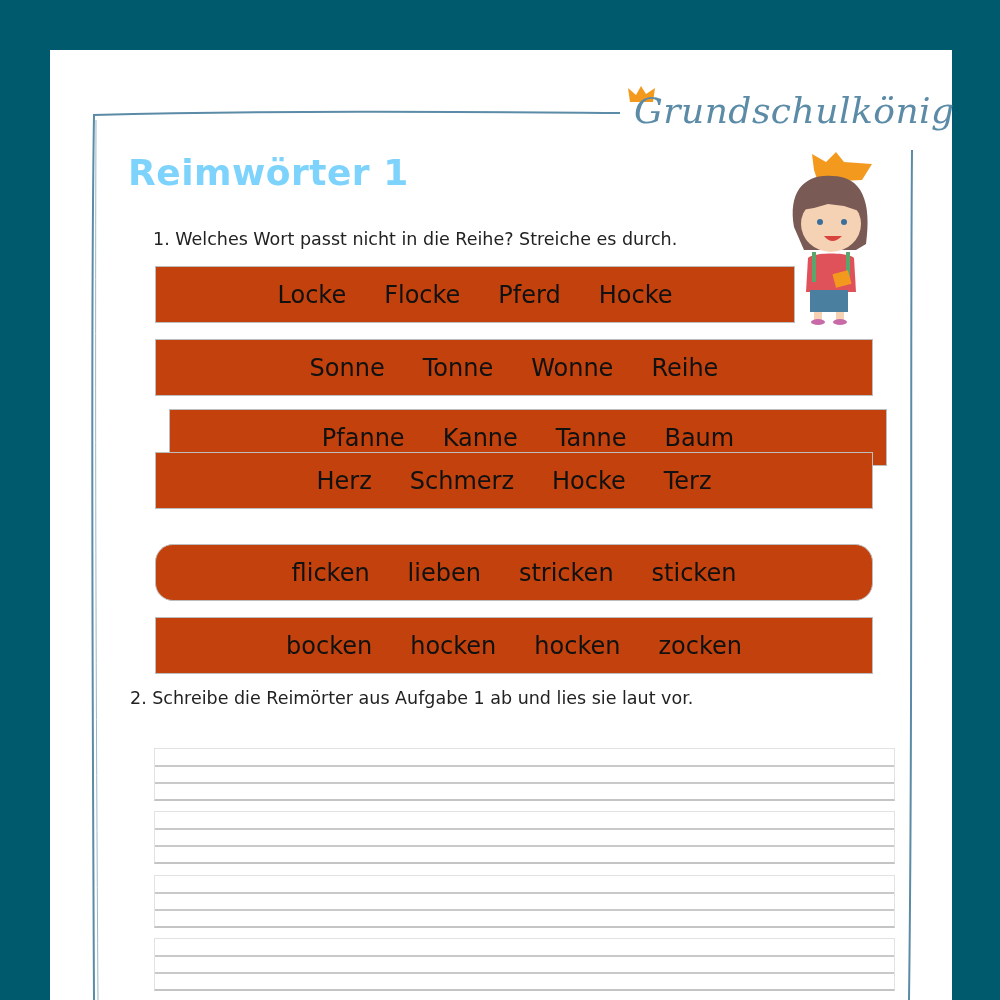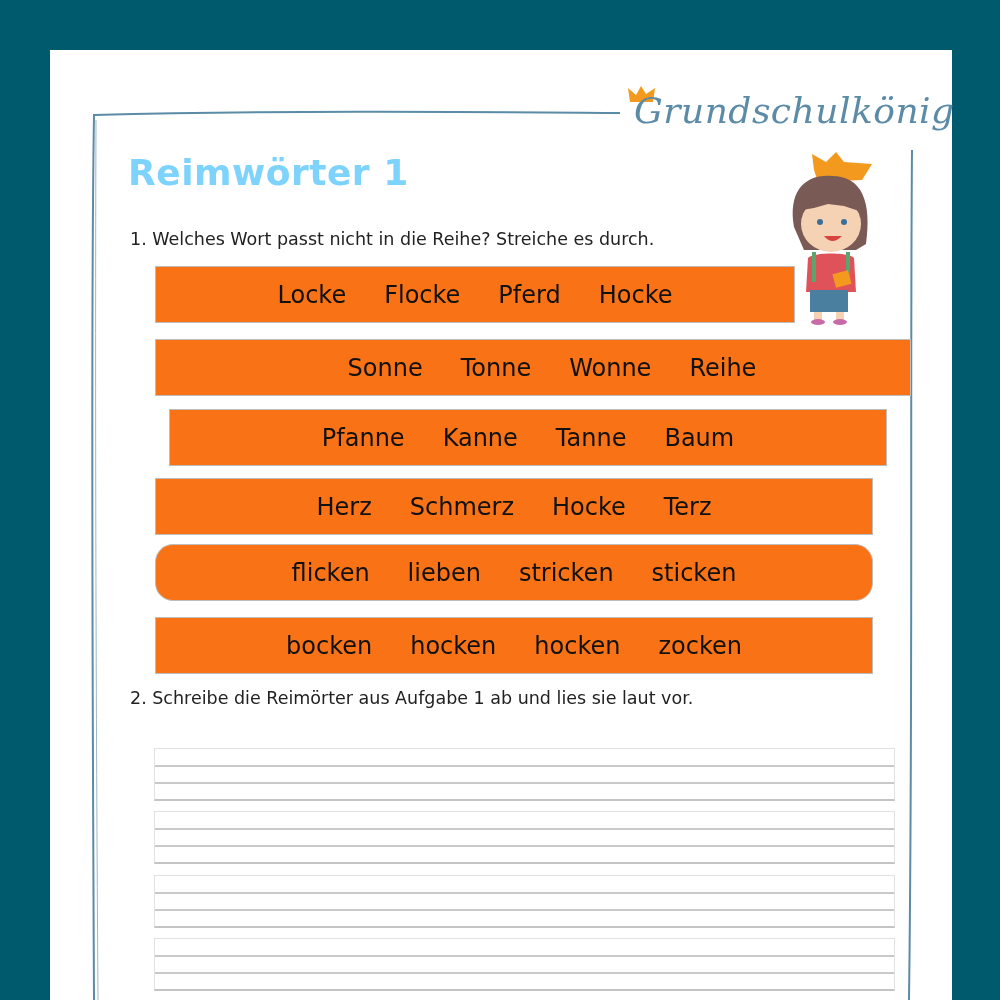--- a/index.html
+++ b/index.html
@@ -3,23 +3,23 @@
 <meta charset="utf-8">
 <style>
   html, body { margin:0; padding:0; }
   body { width:1000px; height:1000px; background:#005a6e; position:relative; overflow:hidden; font-family:"DejaVu Sans", sans-serif; }
   .sheet { position:absolute; left:50px; top:50px; width:902px; height:960px; background:#ffffff; }
   .frame { position:absolute; left:0; top:0; width:1000px; height:1000px; pointer-events:none; }
   .logo { position:absolute; left:634px; top:90px; font-family:"DejaVu Serif", serif; font-style:italic; font-size:36px; color:#5b8ba6; letter-spacing:0.5px; }
   .crown-logo { position:absolute; left:628px; top:84px; }
   .title { position:absolute; left:128px; top:152px; font-size:36px; font-weight:bold; color:#7dd3fc; letter-spacing:0.5px; }
   .task { position:absolute; left:130px; font-size:17.5px; color:#222; }
-  .task1 { top:229px; }
+  .task1 { top:229px;margin-left:23px; }
   .task2 { top:688px; }
-  .row { position:absolute; border:1px solid #bdbdbd; background:#f97316; display:flex; justify-content:center; align-items:center; font-size:24px; color:#111; }
+  .row { position:absolute; border:1px solid #bdbdbd; background:#c2410c; display:flex; justify-content:center; align-items:center; font-size:24px; color:#111; }
   .row span { margin:0 19px; }
   .lines { position:absolute; left:154px; width:741px; height:53px; border:1px solid #e2e2e2; border-bottom:2px solid #c4c4c4; box-sizing:border-box; }
   .lines .l { position:absolute; left:0; right:0; height:2px; background:#c9c9c9; }
   .girl { position:absolute; left:784px; top:152px; }
 </style>
 </head>
 <body>
 
 <div class="sheet"></div>
 
@@ -37,33 +37,33 @@
 <div class="title">Reimwörter 1</div>
 
 <div class="task task1">1. Welches Wort passt nicht in die Reihe? Streiche es durch.</div>
 
 <div class="row" style="left:155px;top:266px;width:638px;height:55px;">
   <span>Locke</span>
   <span>Flocke</span>
   <span>Pferd</span>
   <span>Hocke</span>
 </div>
-<div class="row" style="left:155px;top:339px;width:716px;height:55px;padding-left:38px;">
+<div class="row" style="left:155px;top:339px;width:716px;height:55px;">
   <span>Sonne</span>
   <span>Tonne</span>
   <span>Wonne</span>
   <span>Reihe</span>
 </div>
 <div class="row" style="left:169px;top:409px;width:716px;height:55px;">
   <span>Pfanne</span>
   <span>Kanne</span>
   <span>Tanne</span>
   <span>Baum</span>
 </div>
-<div class="row" style="left:155px;top:478px;width:716px;height:55px;">
+<div class="row" style="left:155px;top:452px;width:716px;height:55px;">
   <span>Herz</span>
   <span>Schmerz</span>
   <span>Hocke</span>
   <span>Terz</span>
 </div>
 <div class="row" style="left:155px;top:544px;width:716px;height:55px;border-radius:18px;">
   <span>flicken</span>
   <span>lieben</span>
   <span>stricken</span>
   <span>sticken</span>

